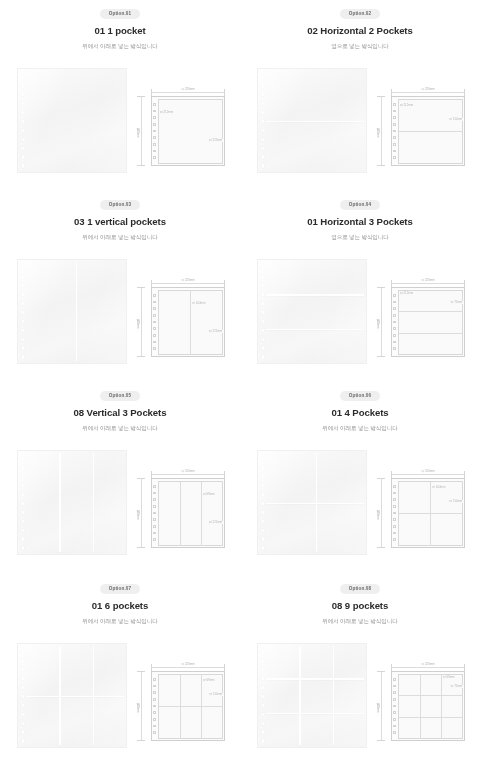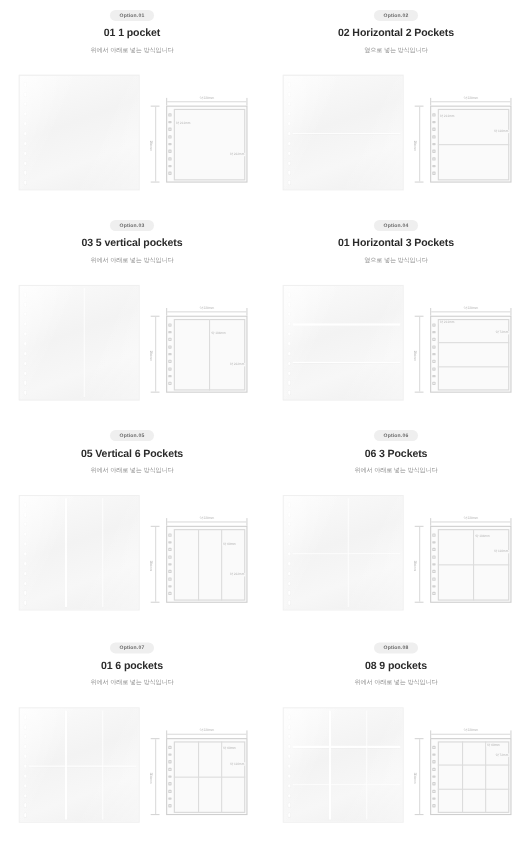--- a/index.html
+++ b/index.html
@@ -294,21 +294,21 @@
               <i></i>
             </div>
             <span class="dg-div dg-h" style="top:calc(2.5px + 50% - 2.5px)"></span>
             <span class="dim-inner" style="left:calc(7px + ((100% - 9.5px) * 0) + 1px); top:11%;">약 212mm</span>
             <span class="dim-inner" style="right:2px; top:31%;">약 110mm</span>
           </div>
         </div>
       </section>
       <section class="option">
         <div class="badge">Option.03</div>
-        <h2 class="title">03 5 vertical pockets</h2>
+        <h2 class="title">03 1 vertical pockets</h2>
         <p class="subtitle">위에서 아래로 넣는 방식입니다</p>
         <div class="photo-wrap">
           <div class="photo">
             <div class="ph-holes">
               <i></i>
               <i></i>
               <i></i>
               <i></i>
               <i></i>
               <i></i>
@@ -394,21 +394,21 @@
             </div>
             <span class="dg-div dg-h" style="top:calc(2.5px + 33.333333333333336% - 1.6666666666666667px)"></span>
             <span class="dg-div dg-h" style="top:calc(2.5px + 66.66666666666667% - 3.3333333333333335px)"></span>
             <span class="dim-inner" style="left:calc(7px + ((100% - 9.5px) * 0) + 1px); top:7.333333333333334%;">약 212mm</span>
             <span class="dim-inner" style="right:2px; top:20.666666666666668%;">약 72mm</span>
           </div>
         </div>
       </section>
       <section class="option">
         <div class="badge">Option.05</div>
-        <h2 class="title">05 Vertical 6 Pockets</h2>
+        <h2 class="title">08 Vertical 3 Pockets</h2>
         <p class="subtitle">위에서 아래로 넣는 방식입니다</p>
         <div class="photo-wrap">
           <div class="photo">
             <div class="ph-holes">
               <i></i>
               <i></i>
               <i></i>
               <i></i>
               <i></i>
               <i></i>
@@ -445,21 +445,21 @@
             </div>
             <span class="dg-div dg-v" style="left:calc(7px + ((100% - 9.5px) * 0.3333333333333333))"></span>
             <span class="dg-div dg-v" style="left:calc(7px + ((100% - 9.5px) * 0.6666666666666666))"></span>
             <span class="dim-inner" style="left:calc(7px + ((100% - 9.5px) * 0.6666666666666666) + 1px); top:22%;">약 69mm</span>
             <span class="dim-inner" style="right:2px; top:62%;">약 222mm</span>
           </div>
         </div>
       </section>
       <section class="option">
         <div class="badge">Option.06</div>
-        <h2 class="title">06 3 Pockets</h2>
+        <h2 class="title">01 4 Pockets</h2>
         <p class="subtitle">위에서 아래로 넣는 방식입니다</p>
         <div class="photo-wrap">
           <div class="photo">
             <div class="ph-holes">
               <i></i>
               <i></i>
               <i></i>
               <i></i>
               <i></i>
               <i></i>

